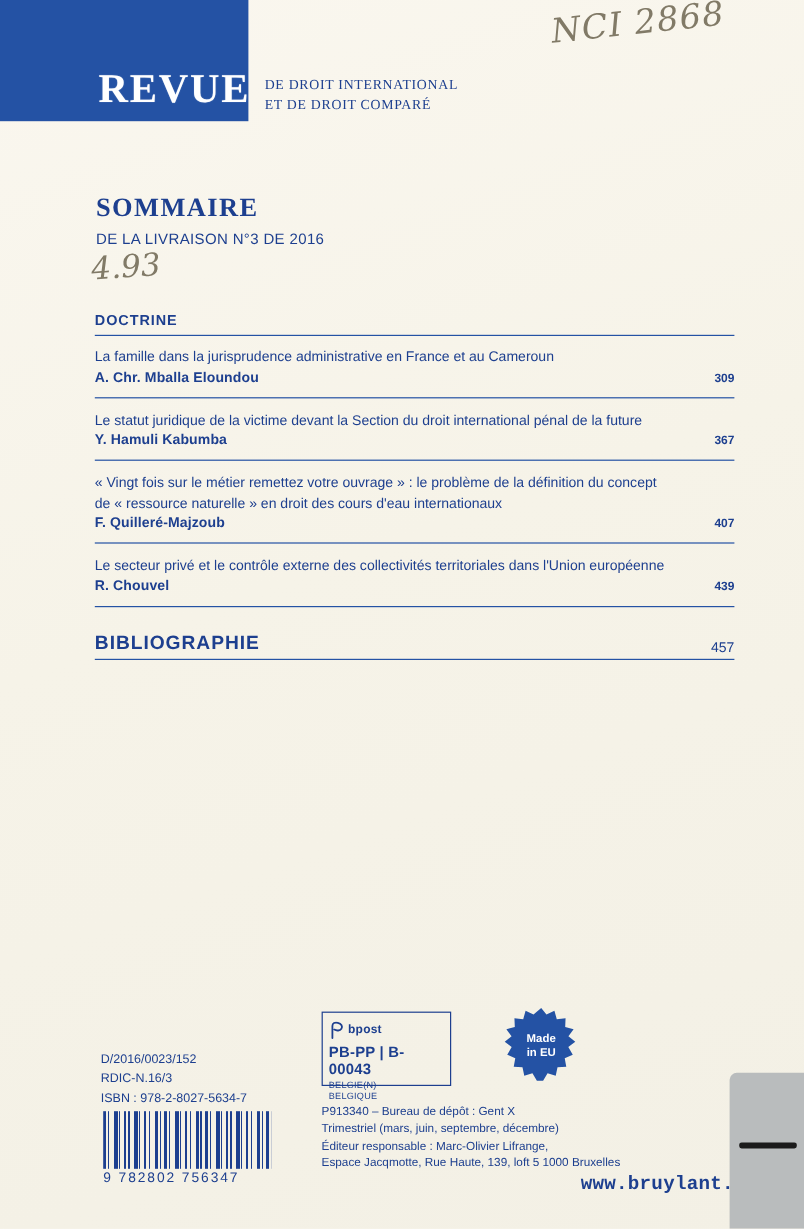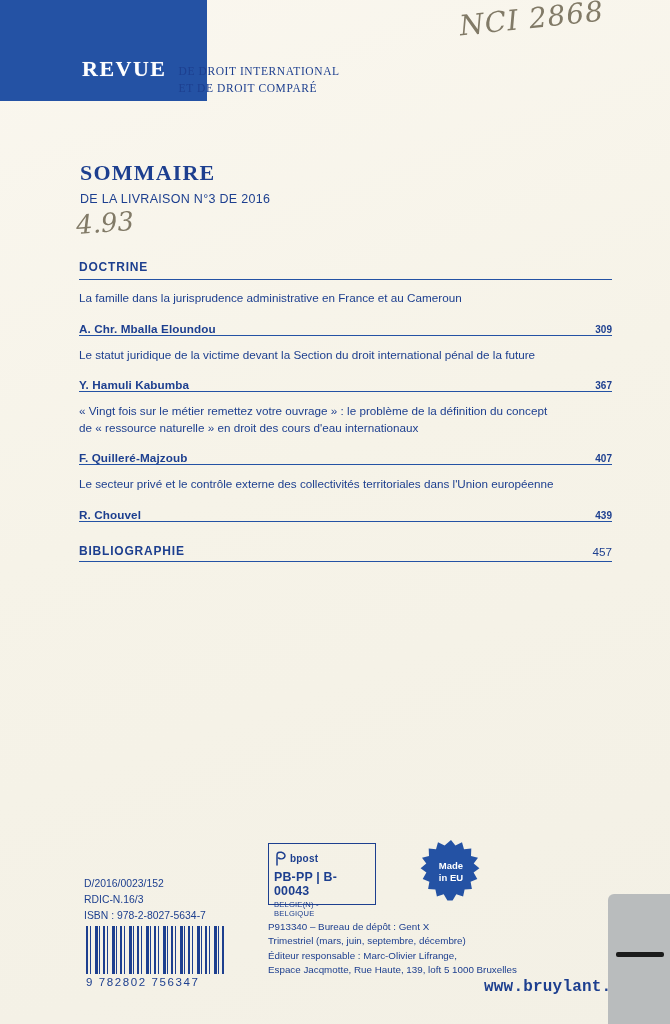--- a/index.html
+++ b/index.html
@@ -32,21 +32,21 @@
   .masthead {
     position: absolute;
     left: 82px;
     top: 58px;
     display: flex;
     align-items: flex-start;
   }
   .revue {
     font-family: "Liberation Serif", serif;
     font-weight: bold;
-    font-size: 22px;
+    font-size: 34px;
     letter-spacing: 1.5px;
     color: #ffffff;
     line-height: 1;
     margin-right: 12px;
     text-shadow: 0 0 1px rgba(255,255,255,.4);
   }
   .subtitle {
     font-family: "Liberation Serif", serif;
     font-size: 11.5px;
     letter-spacing: .6px;
@@ -116,42 +116,42 @@
   .entry-title {
     font-size: 11.7px;
     line-height: 1.42;
     color: #1d3f8f;
   }
   .entry-foot {
     display: flex;
     align-items: flex-end;
     justify-content: space-between;
     border-bottom: 1.1px solid #2452a4;
-    padding-bottom: 0;
-    margin-top: 15px;
+    padding-bottom: 10px;
+    margin-top: 1px;
   }
   .entry-author {
     font-size: 11.7px;
     font-weight: bold;
     letter-spacing: .1px;
   }
   .entry-page {
     font-size: 10px;
     font-weight: bold;
   }
   .biblio {
     margin-top: 22px;
     display: flex;
     align-items: flex-end;
     justify-content: space-between;
     border-bottom: 1.3px solid #2452a4;
     padding-bottom: 3px;
   }
   .biblio-label {
-    font-size: 12px;
+    font-size: 16px;
     font-weight: bold;
     letter-spacing: .8px;
   }
   .biblio-page {
     font-size: 11.7px;
     font-weight: normal;
   }
   
   .isbn-block {
     position: absolute;

